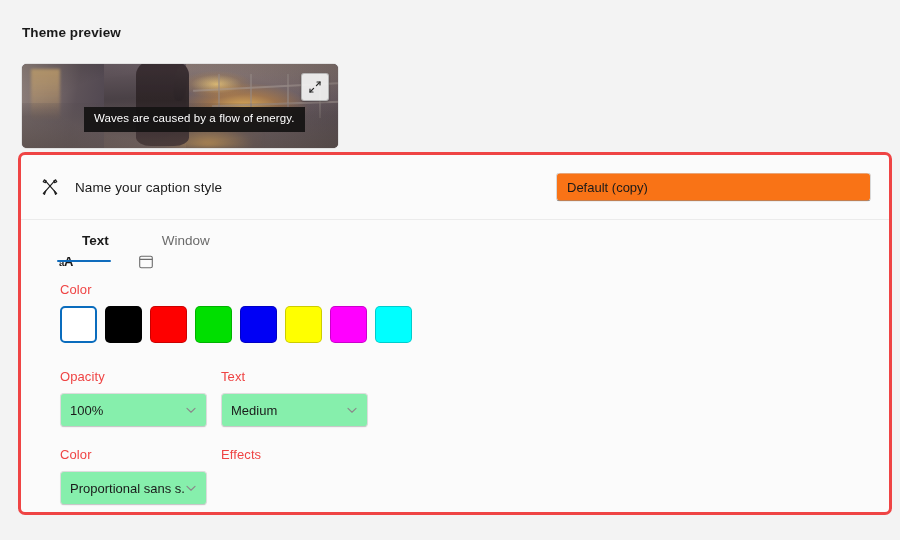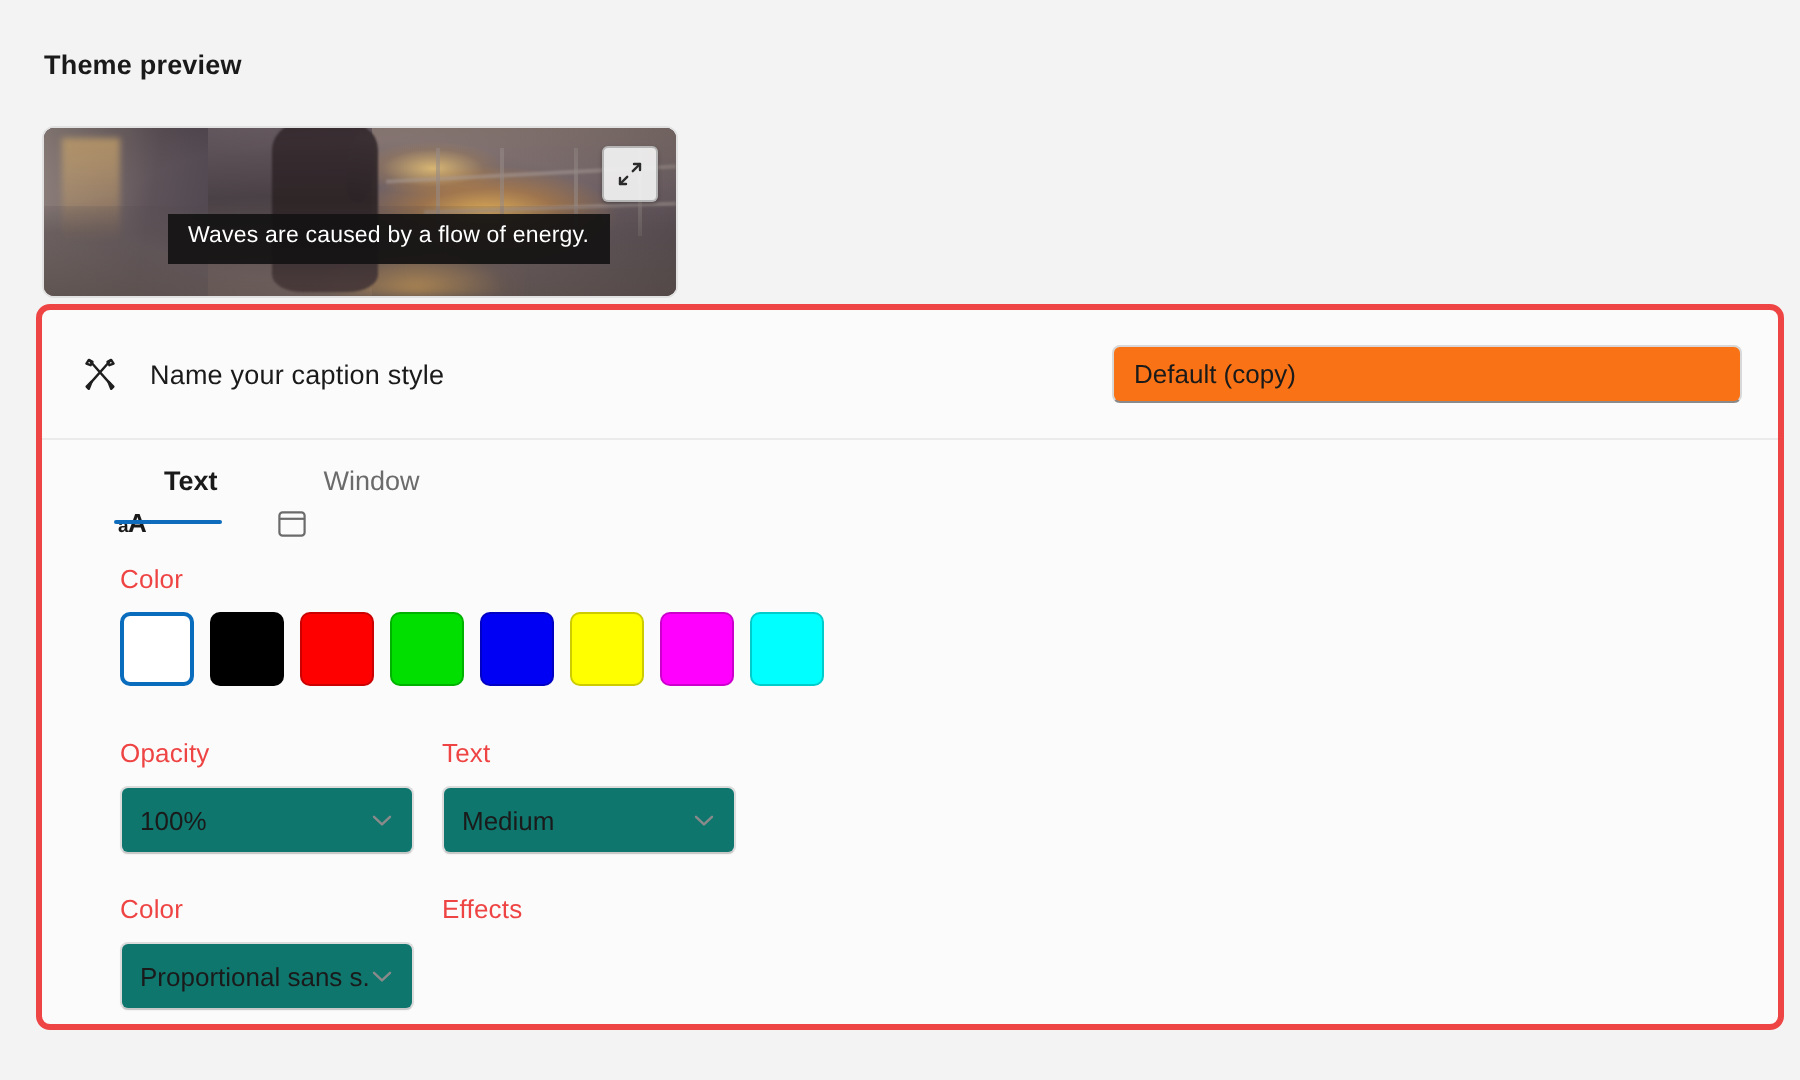--- a/index.html
+++ b/index.html
@@ -263,21 +263,21 @@
     display: flex;
     gap: 14px;
     margin-bottom: 20px;
   }
   .field { width: 147px; }
   .select {
     position: relative;
     width: 147px;
     height: 29px;
     box-sizing: border-box;
-    background: #0f766e;
+    background: #86efac;
     border: 1px solid #dcdcdc;
     border-bottom-color: #c8c8c8;
     border-radius: 4px;
     display: flex;
     align-items: center;
     padding: 16px 9px;
     font-size: 13px;
     color: #1a1a1a;
     box-shadow: 0 0.5px 1px rgba(0,0,0,0.04);
   }

